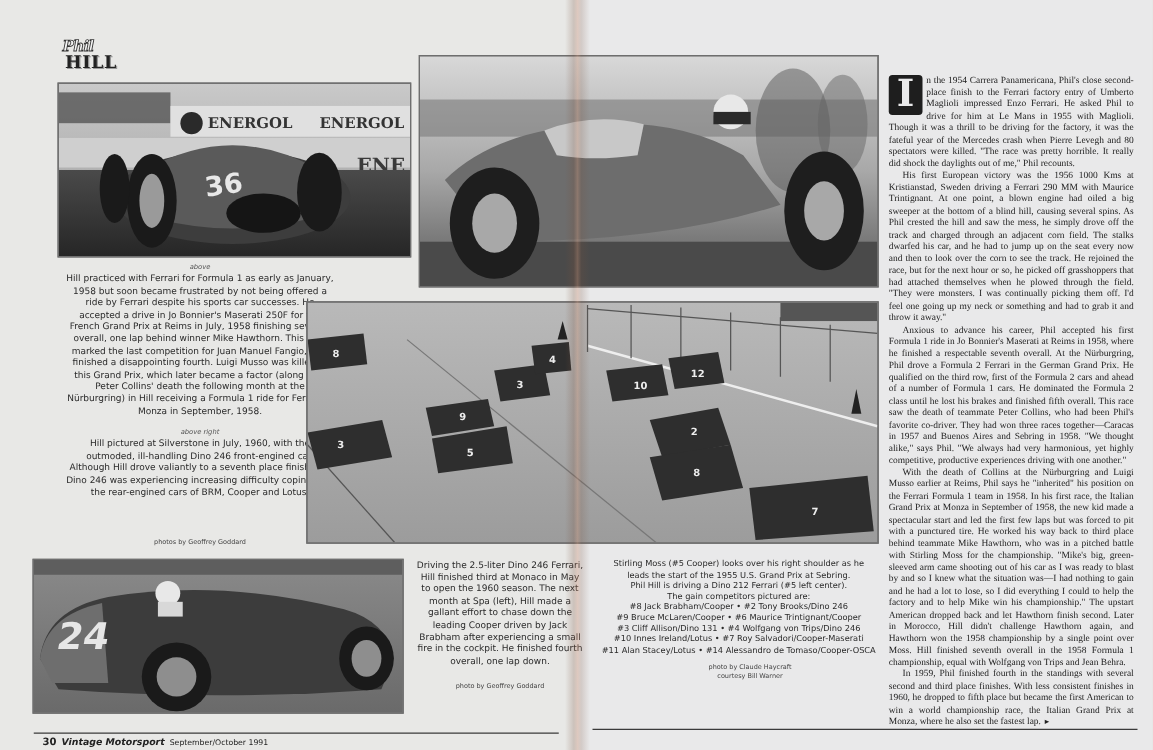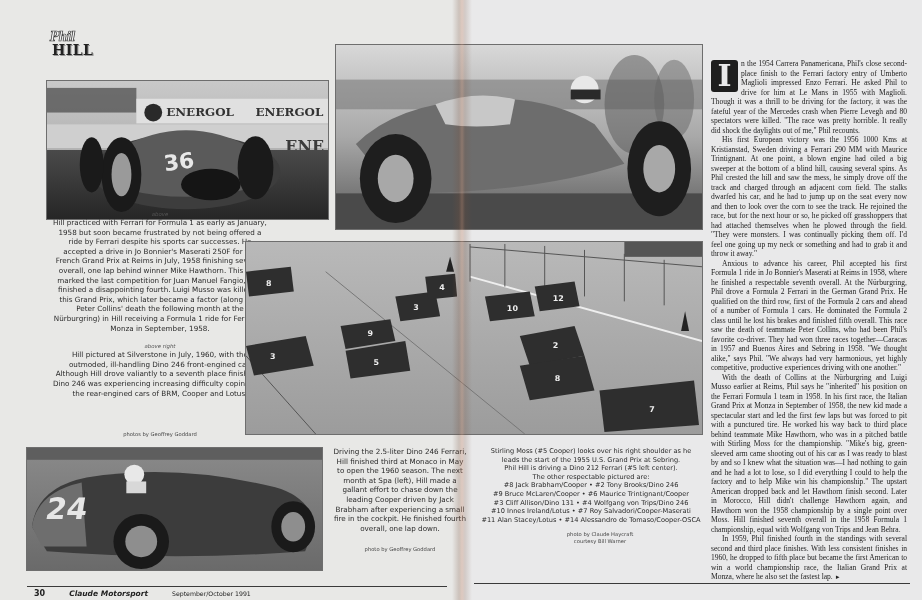--- a/index.html
+++ b/index.html
@@ -31,39 +31,39 @@
   
   .body-text { position: absolute; left: 711px; top: 59px; width: 196px; font-family: "Liberation Serif", "DejaVu Serif", serif; font-size: 7.55px; line-height: 9.5px; color: #222; text-align: justify; }
   .body-text p { text-indent: 11px; }
   .body-text p.first { text-indent: 0; }
   .dropcap { float: left; width: 27px; height: 32px; background: #1e1e1e; color: #e9e9ea; font-family: "DejaVu Serif", serif; font-weight: bold; font-size: 30px; line-height: 32px; text-align: center; margin: 1px 3px 0 0; border-radius: 3px; }
   .end-mark { font-size: 6px; }
 
   
   .rule-left { position: absolute; left: 27px; top: 586px; width: 420px; border-top: 1.5px solid #3a3a3a; }
   .rule-right { position: absolute; left: 474px; top: 583px; width: 436px; border-top: 1.5px solid #3a3a3a; }
-  .folio-left { position: absolute; left: 34px; top: 589px; font-size: 8px; font-weight: bold; color: #222; display: flex; gap: 24px; align-items: baseline; }
+  .folio-left { position: absolute; left: 34px; top: 589px; font-size: 8px; font-weight: bold; color: #222; display: flex; gap: 4px; align-items: baseline; }
   .folio-left .mag { font-style: italic; font-weight: bold; font-size: 7.5px; }
   .folio-left .date { font-weight: normal; font-size: 6.2px; }
   .folio-right { position: absolute; left: 893px; top: 586px; font-size: 8px; font-weight: bold; color: #222; margin-top: 18px; }
 </style>
 </head>
 <body>
 
 <div class="spread">
   <div class="page-left"></div>
   <div class="page-right"></div>
   <div class="gutter"></div>
 
   <div class="logo">
     <span class="script">Phil</span>
     <span class="block">HILL</span>
   </div>
 
-  <div class="photo" style="left:46px; top:80px; width:283px; height:140px;">
+  <div class="photo" style="left:46px; top:66px; width:283px; height:140px;">
     <svg viewBox="0 0 283 140" preserveAspectRatio="none">
       <defs>
         <linearGradient id="sky1" x1="0" y1="0" x2="0" y2="1">
           <stop offset="0" stop-color="#c9c9c9"></stop>
             <stop offset="1" stop-color="#9a9a9a"></stop>
         </linearGradient>
         <linearGradient id="road1" x1="0" y1="0" x2="0" y2="1">
           <stop offset="0" stop-color="#4a4a4a"></stop>
             <stop offset="1" stop-color="#262626"></stop>
         </linearGradient>
@@ -200,21 +200,21 @@
 
   <div class="caption" style="left:332px; top:447px; width:136px;">
     <p>Driving the 2.5-liter Dino 246 Ferrari, Hill finished third at Monaco in May to open the 1960 season.  The next month at Spa (left), Hill made a gallant effort to chase down the leading Cooper driven by Jack Brabham after experiencing a small fire in the cockpit.  He finished fourth overall, one lap down.</p>
   </div>
   <div class="credit" style="left:335px; top:546px; width:130px;">photo by Geoffrey Goddard</div>
 
   <div class="caption" style="left:476px; top:447px; width:230px; font-size:6.6px; line-height:8.6px;">
     <p>Stirling Moss (#5 Cooper) looks over his right shoulder as he</p>
     <p>leads the start of the 1955 U.S. Grand Prix at Sebring.</p>
     <p>Phil Hill is driving a Dino 212 Ferrari (#5 left center).</p>
-    <p>The other respectable pictured are:</p>
+    <p>The gain competitors pictured are:</p>
     <p>#8 Jack Brabham/Cooper • #2 Tony Brooks/Dino 246</p>
     <p>#9 Bruce McLaren/Cooper • #6 Maurice Trintignant/Cooper</p>
     <p>#3 Cliff Allison/Dino 131 • #4 Wolfgang von Trips/Dino 246</p>
     <p>#10 Innes Ireland/Lotus • #7 Roy Salvadori/Cooper-Maserati</p>
     <p>#11 Alan Stacey/Lotus • #14 Alessandro de Tomaso/Cooper-OSCA</p>
   </div>
   <div class="credit" style="left:545px; top:531px; width:110px;">
     <div>photo by Claude Haycraft</div>
     <div>courtesy Bill Warner</div>
   </div>
@@ -223,18 +223,18 @@
     <p class="first"><span class="dropcap">I</span><span>n the 1954 Carrera Panamericana, Phil's close second-place finish to the Ferrari factory entry of Umberto Maglioli impressed Enzo Ferrari.  He asked Phil to drive for him at Le Mans in 1955 with Maglioli.  Though it was a thrill to be driving for the factory, it was the fateful year of the Mercedes crash when Pierre Levegh and 80 spectators were killed.  "The race was pretty horrible.  It really did shock the daylights out of me," Phil recounts.</span></p>
     <p>His first European victory was the 1956 1000 Kms at Kristianstad, Sweden driving a Ferrari 290 MM with Maurice Trintignant.  At one point, a blown engine had oiled a big sweeper at the bottom of a blind hill, causing several spins.  As Phil crested the hill and saw the mess, he simply drove off the track and charged through an adjacent corn field.  The stalks dwarfed his car, and he had to jump up on the seat every now and then to look over the corn to see the track.  He rejoined the race, but for the next hour or so,  he picked off grasshoppers that had attached themselves when he plowed through the field.  "They were monsters.  I was continually picking them off.  I'd feel one going up my neck or something and had to grab it and throw it away."</p>
     <p>Anxious to advance his career, Phil accepted his first Formula 1 ride in Jo Bonnier's Maserati at Reims in 1958, where he finished a respectable seventh overall.  At the Nürburgring, Phil drove a Formula 2 Ferrari in the German Grand Prix.  He qualified on the third row, first of the Formula 2 cars and ahead of a number of Formula 1 cars.  He dominated the Formula 2 class until he lost his brakes and finished fifth overall.  This race saw the death of teammate Peter Collins, who had been Phil's favorite co-driver.  They had won three races together—Caracas in 1957 and Buenos Aires and Sebring in 1958.  "We thought alike," says Phil.  "We always had very harmonious, yet highly competitive, productive experiences driving with one another."</p>
     <p>With the death of Collins at the Nürburgring and Luigi Musso earlier at Reims, Phil says he "inherited" his position on the Ferrari Formula 1 team in 1958.  In his first race, the Italian Grand Prix at Monza in September of 1958, the new kid made a spectacular start and led the first few laps but was forced to pit with a punctured tire.  He worked his way back to third place behind teammate Mike Hawthorn, who was in a pitched battle with Stirling Moss for the championship.  "Mike's big, green-sleeved arm came shooting out of his car as I was ready to blast by and so I knew what the situation was—I had nothing to gain and he had a lot to lose, so I did everything I could to help the factory and to help Mike win his championship."  The upstart American dropped back and let Hawthorn finish second.   Later in Morocco, Hill didn't challenge Hawthorn again, and Hawthorn won the 1958 championship by a single point over Moss.  Hill finished seventh overall in the 1958 Formula 1 championship, equal with Wolfgang von Trips and Jean Behra.</p>
     <p><span>In 1959, Phil finished fourth in the standings with several second and third place finishes.  With less consistent finishes in 1960, he dropped to fifth place but became the first American to win a world championship race, the Italian Grand Prix at Monza, where he also set the fastest lap.</span> <span class="end-mark">►</span></p>
   </div>
 
   <div class="rule-left"></div>
   <div class="folio-left">
     <span>30</span>
-    <span class="mag">Claude Motorsport</span>
+    <span class="mag">Vintage Motorsport</span>
     <span class="date">September/October 1991</span>
   </div>
   <div class="rule-right"></div>
   <div class="folio-right">31</div>
 </div>
 
 </body></html>

